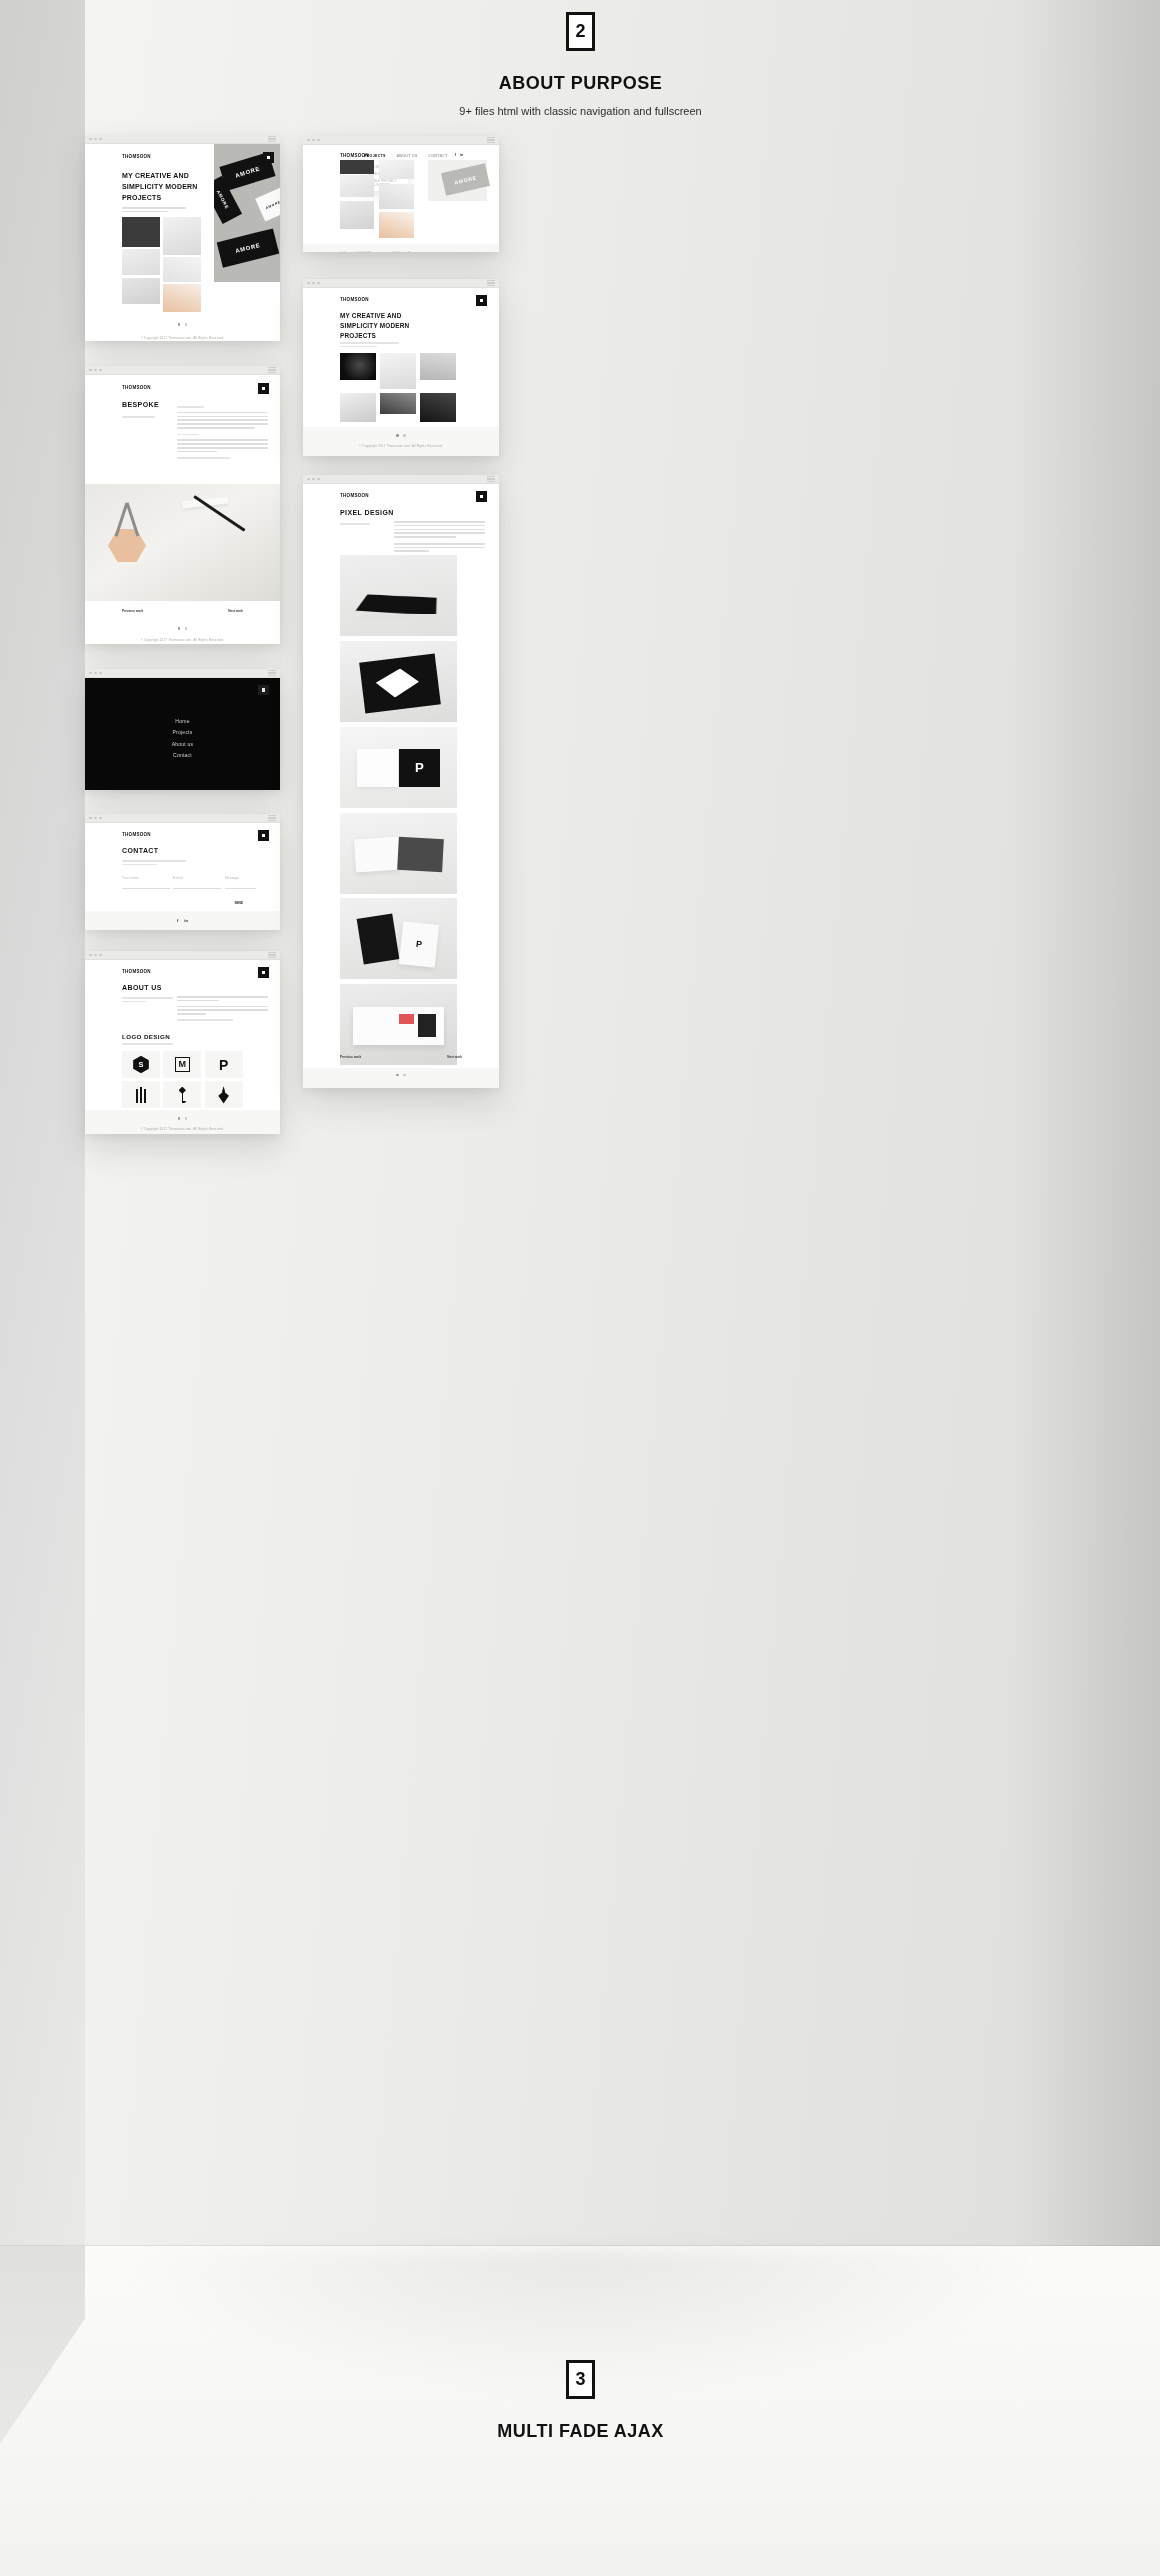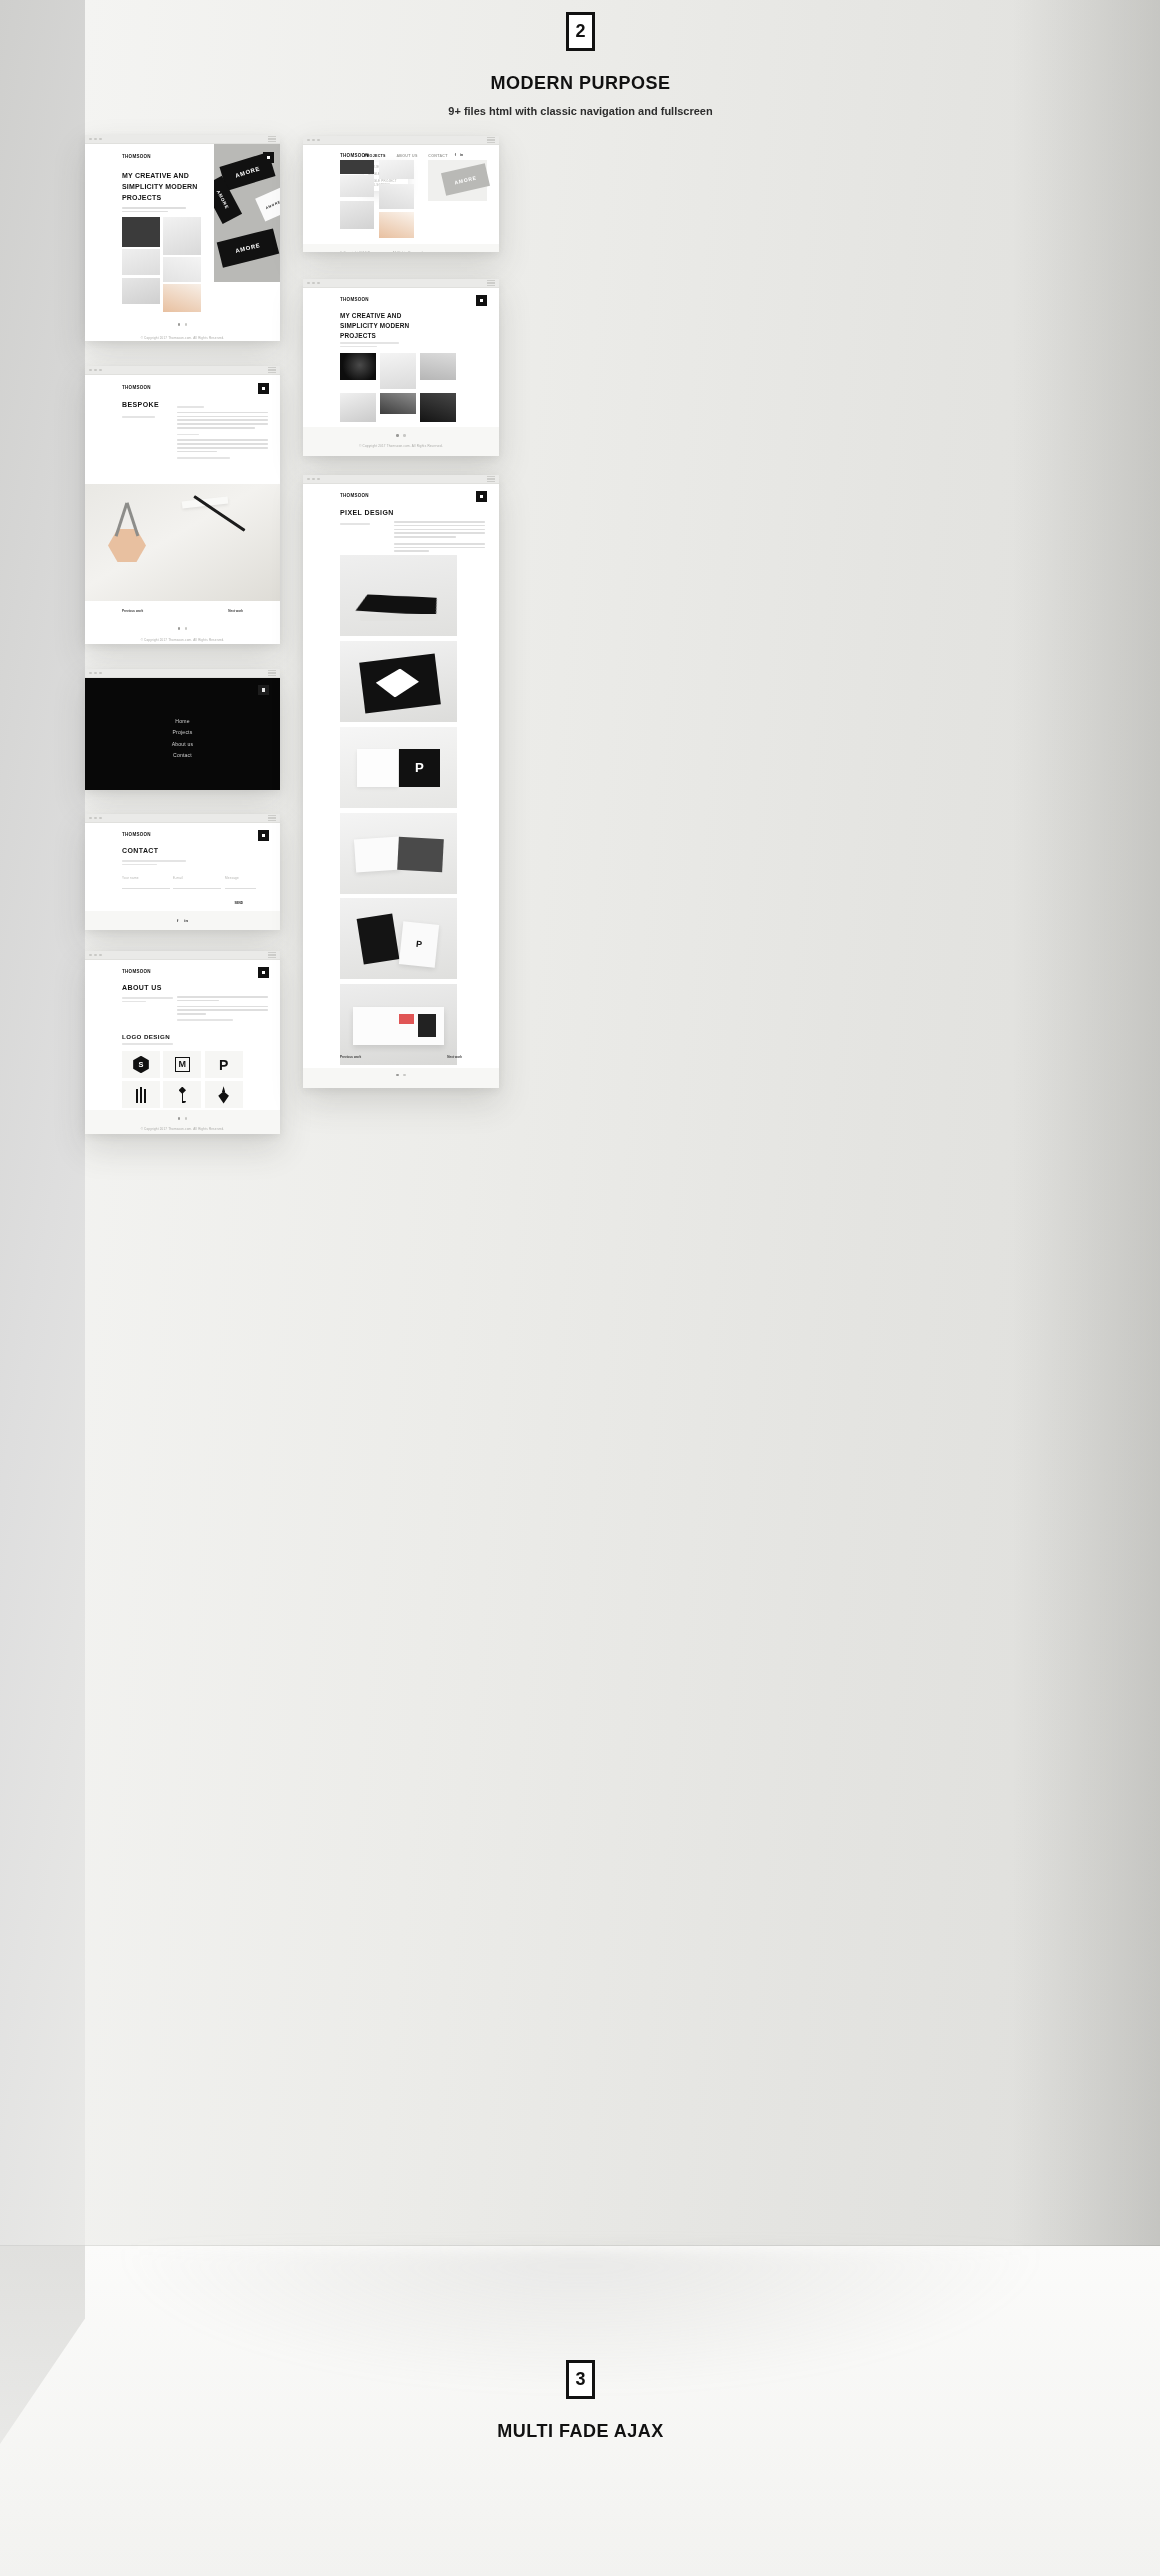--- a/index.html
+++ b/index.html
@@ -49,21 +49,21 @@
   .section-head { position:absolute; left:0; right:0; text-align:center; z-index: 40; }
   .numbox {
     width:29px; height:39px; margin:0 auto; border:3.3px solid #111; background:#fff;
     display:flex; align-items:center; justify-content:center;
     font-weight:700; font-size:18px; color:#111; letter-spacing:0;
   }
   .sec-title {
     margin-top:22px; font-size:18px; font-weight:700; color:#111;
     letter-spacing:0.5px;
   }
-  .sec-sub { margin-top:11.6px; font-size:11px; color:#2d2d2d; font-weight:700; }
+  .sec-sub { margin-top:11.6px; font-size:11px; color:#2d2d2d; font-weight:400; }
 
   
   .card {
     position:absolute; background:#fff;
     box-shadow: 0 15px 31px rgba(60,60,58,.16), 0 2.5px 8.3px rgba(60,60,58,.09);
     overflow:hidden;
   }
   .chrome {
     height:9px; background:#eaeae8; border-bottom:0.8px solid #e0e0dd;
     display:flex; align-items:center; justify-content:space-between; padding:0 4.1px;
@@ -140,21 +140,21 @@
     <div class="wall-left"></div>
     <div class="wall-right-shadow"></div>
     <div class="horizon"></div>
     <div class="floor"></div>
     <div class="floor-left"></div>
     <div class="floor-pool"></div>
   </div>
 
   <div class="section-head" style="top:11.6px;">
     <div class="numbox">2</div>
-    <div class="sec-title">MODERN PURPOSE</div>
+    <div class="sec-title">ABOUT PURPOSE</div>
     <div class="sec-sub">9+ files html with classic navigation and fullscreen</div>
   </div>
 
   <div class="card" style="left:85px; top:135px; width:195px; height:206px;">
     <div class="chrome">
       <span class="dots">
           <i></i>
           <i></i>
           <i></i>
         </span>

